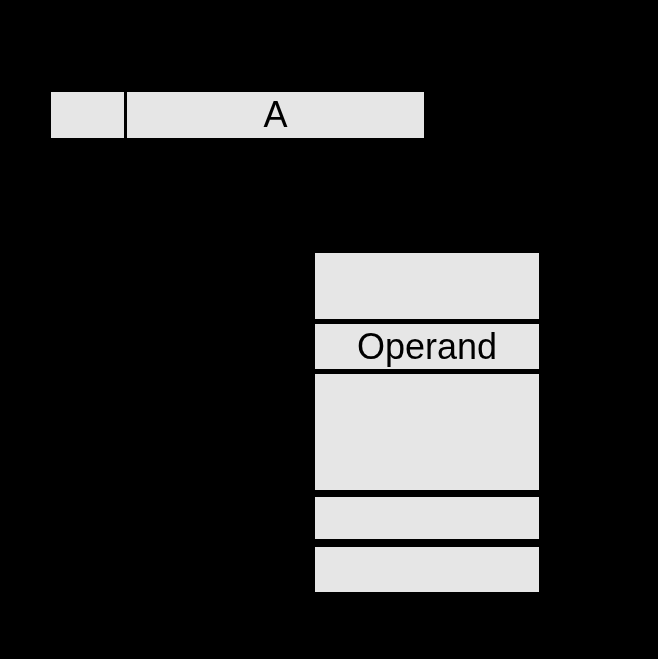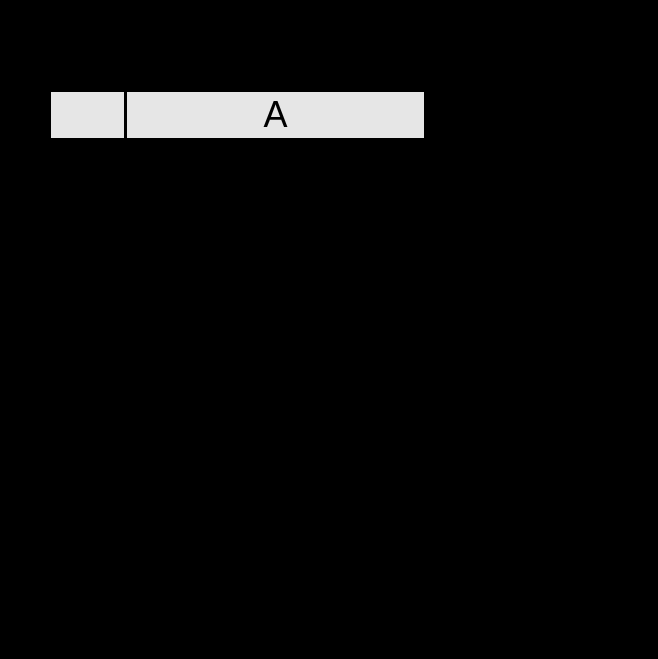--- a/index.html
+++ b/index.html
@@ -63,14 +63,21 @@
 </head>
 <body>
 
 <div id="canvas">
 
   <div id="instruction-bar">
     <div class="cell small"></div>
     <div class="cell wide">A</div>
   </div>
 
+  <div id="memory-stack">
+    <div class="cell c0"></div>
+    <div class="cell c1">Operand</div>
+    <div class="cell c2"></div>
+    <div class="cell c3"></div>
+    <div class="cell c4"></div>
+  </div>
 
 </div>
 
 </body></html>

